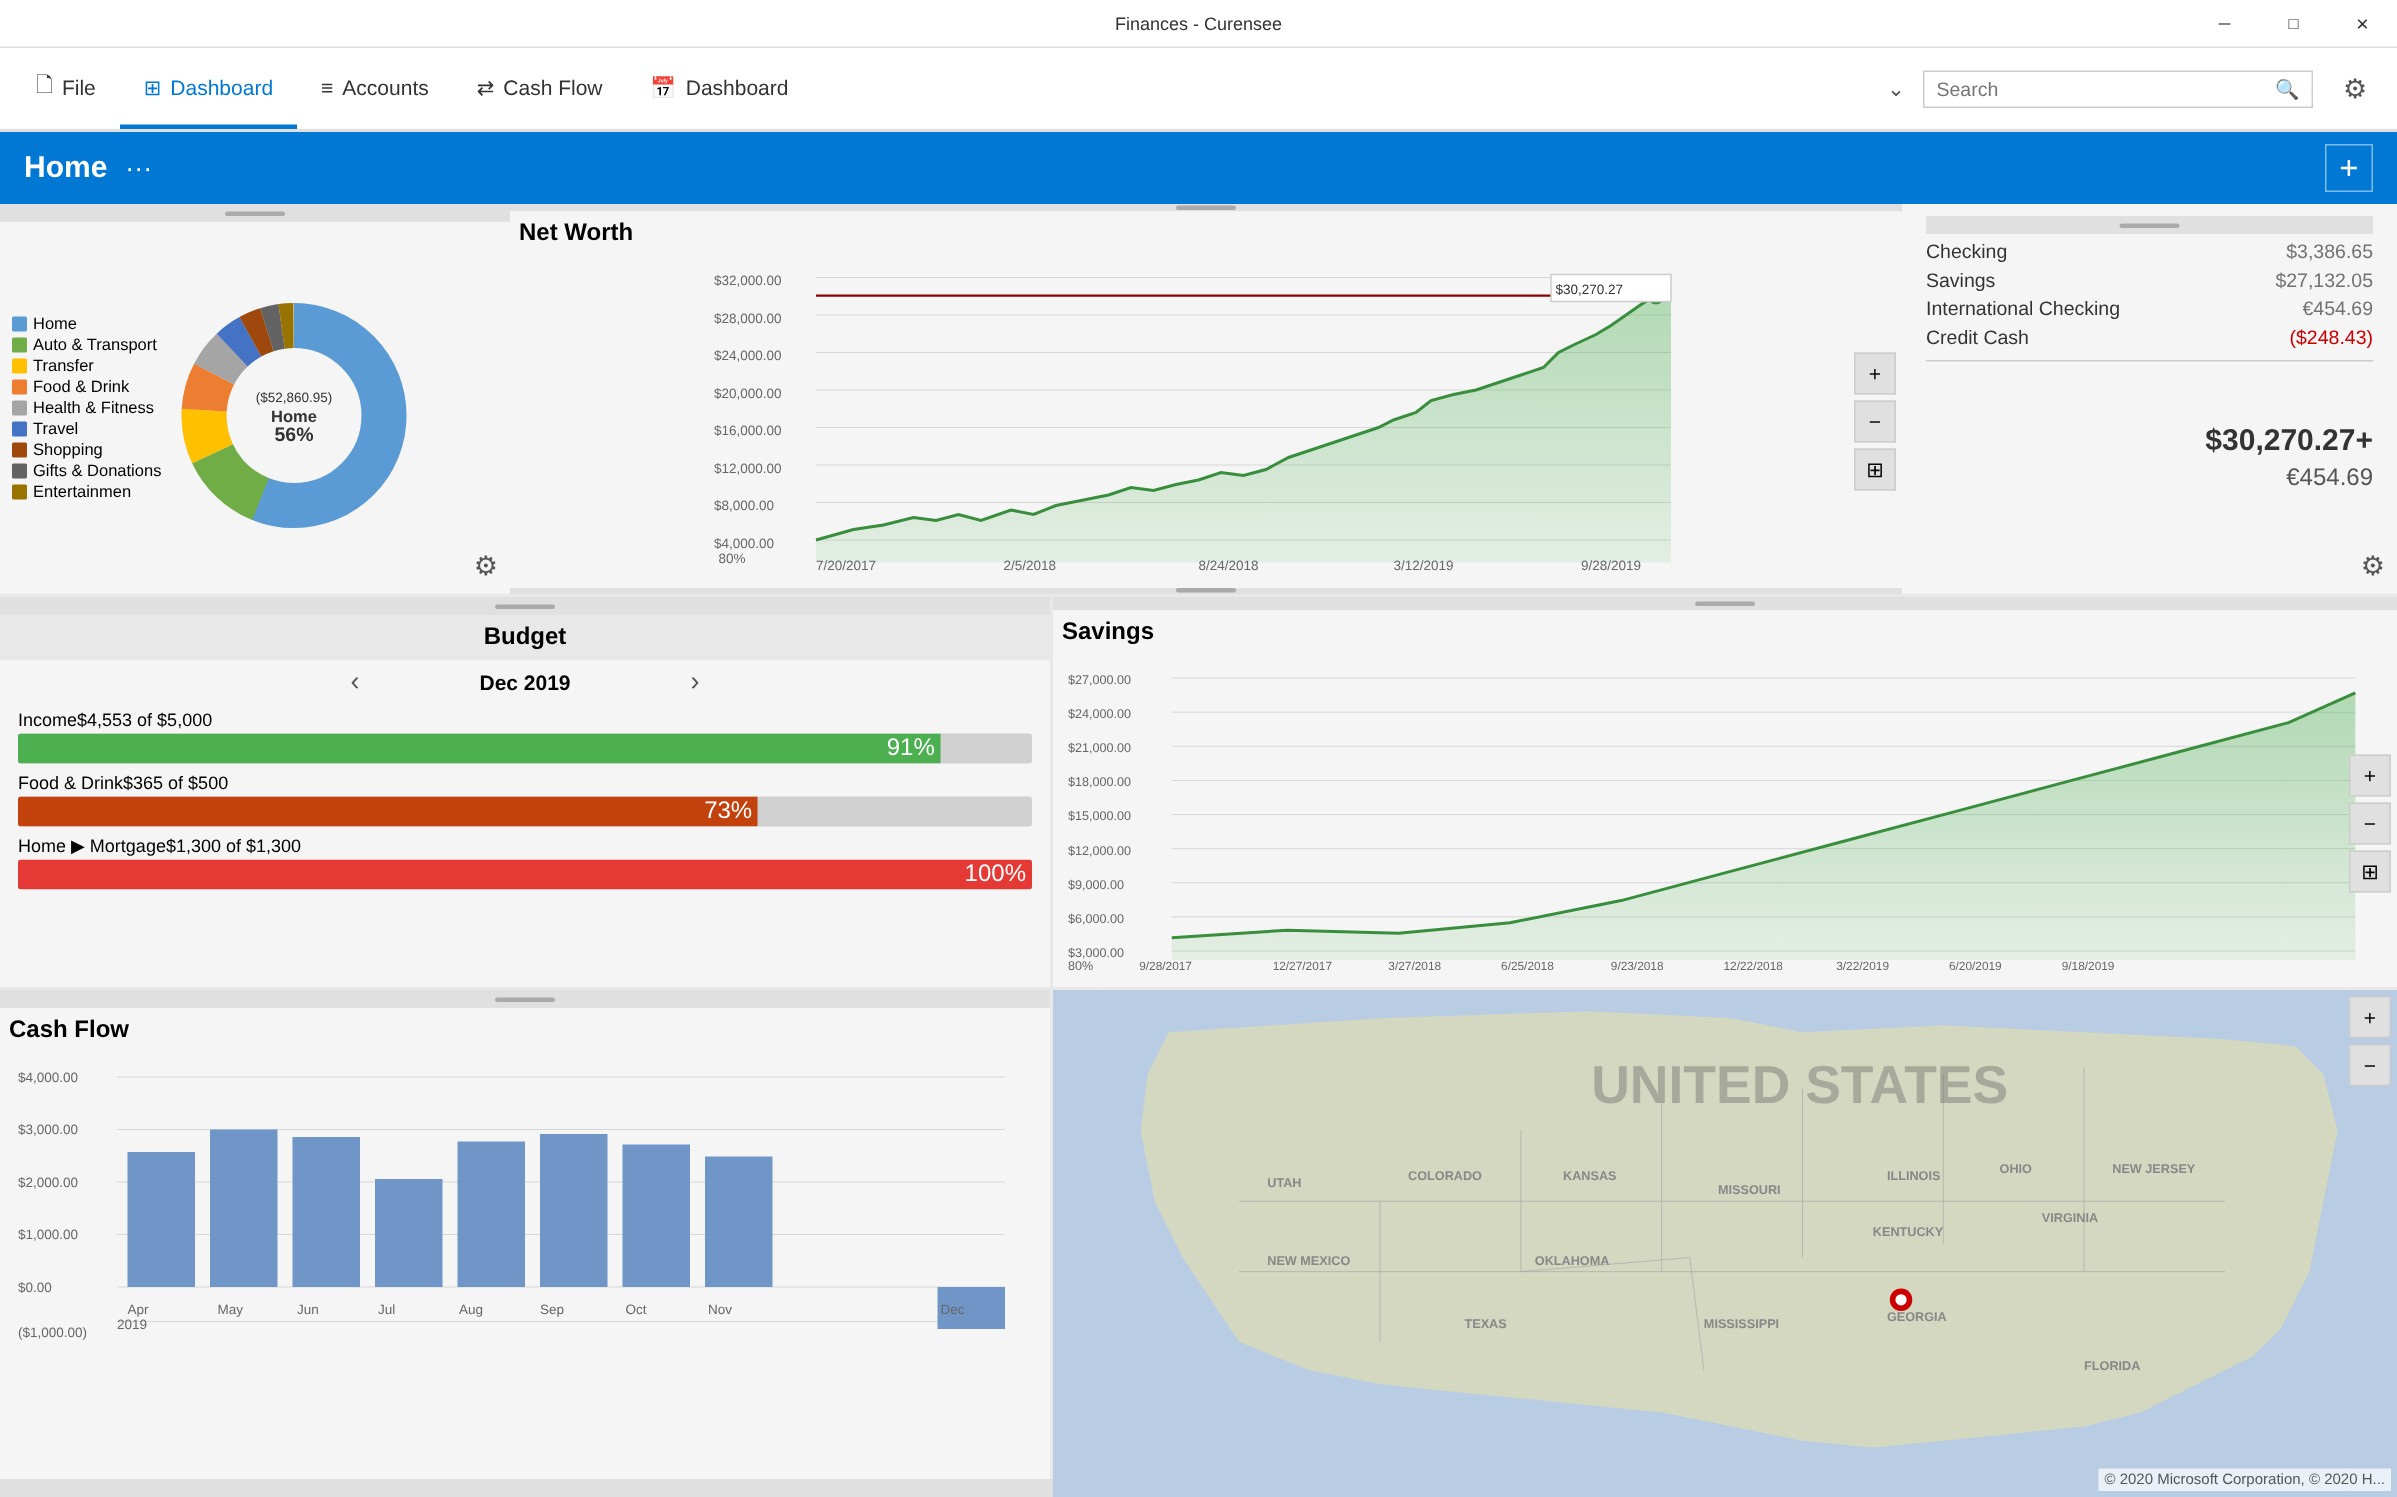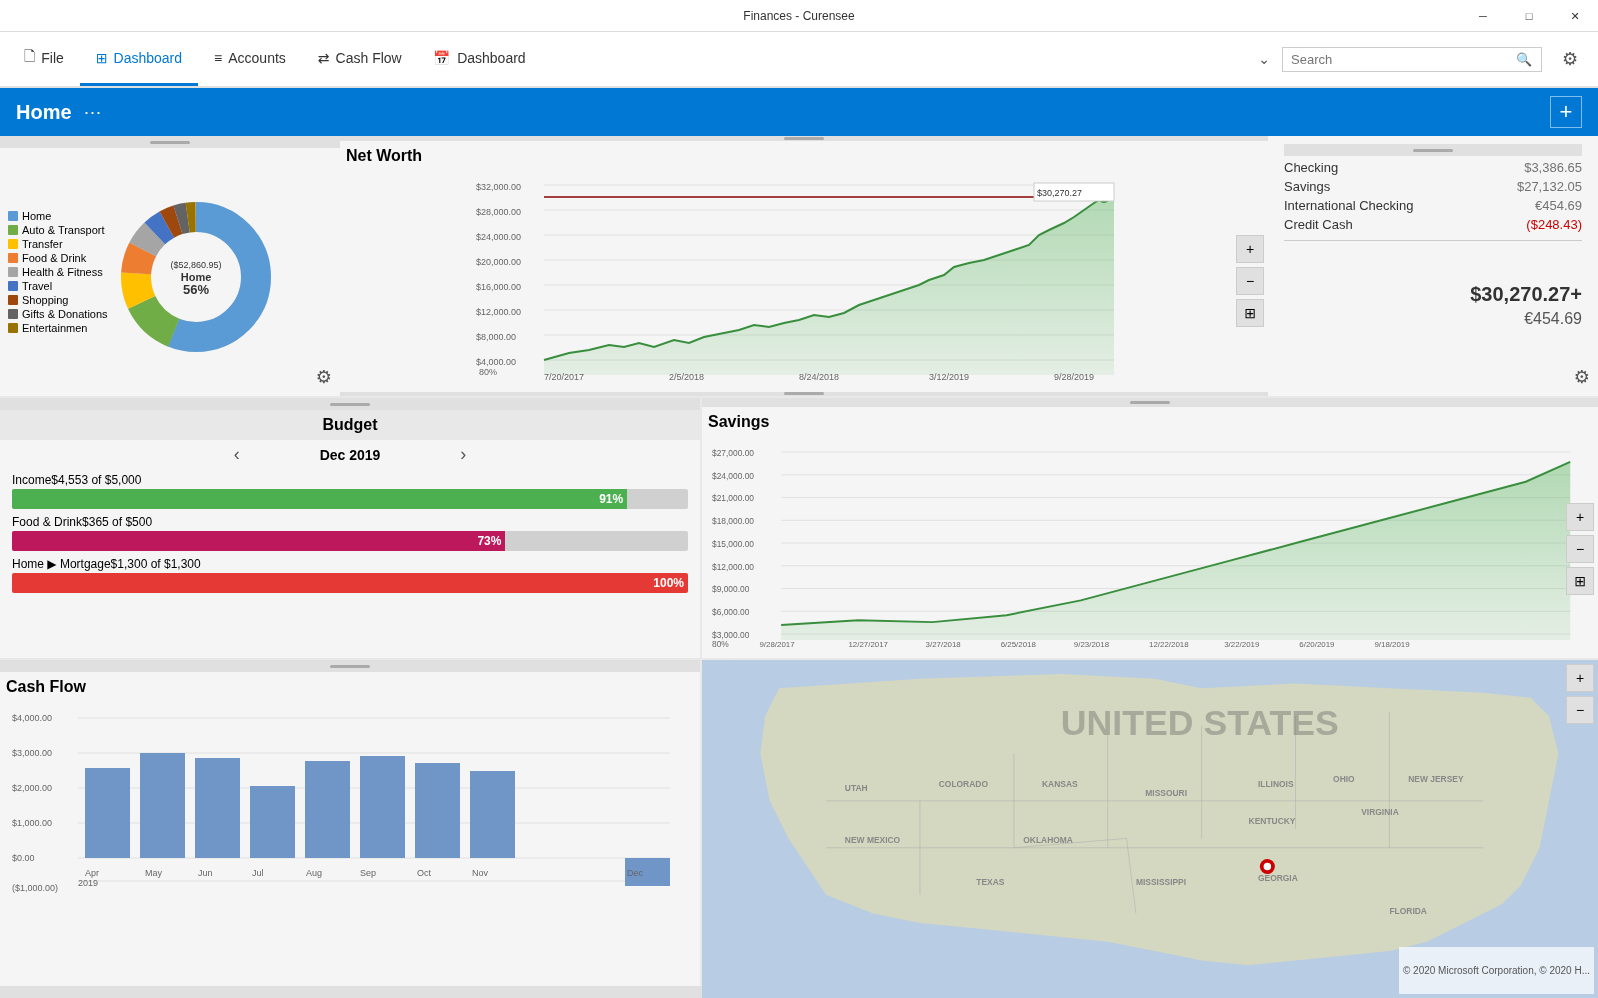--- a/index.html
+++ b/index.html
@@ -330,26 +330,26 @@
       border-radius: 2px;
       overflow: hidden;
       position: relative;
     }
     .progress-bar-fill {
       height: 100%;
       display: flex;
       align-items: center;
       justify-content: flex-end;
       padding-right: 4px;
-      font-size: 12px;
+      font-size: 16px;
       color: #fff;
-      font-weight: 700;
+      font-weight: 400;
     }
     .progress-green { background: #4caf50; }
-    .progress-light-green { background: #be185d; }
+    .progress-light-green { background: #c2410c; }
     .progress-red { background: #e53935; }
 
     
     .savings-panel {
       flex: 1;
       background: #f5f5f5;
       display: flex;
       flex-direction: column;
     }
 
@@ -816,17 +816,17 @@
 
         <text x="350" y="80" font-size="38" fill="rgba(100,100,100,0.4)" font-weight="bold">UNITED STATES</text>
 
         <circle cx="570" cy="220" r="8" fill="#cc0000"></circle>
         <circle cx="570" cy="220" r="4" fill="white"></circle>
       </svg>
       <div style="position:absolute;top:4px;right:4px;display:flex;flex-direction:column;gap:4px;">
         <div class="zoom-btn">+</div>
         <div class="zoom-btn">−</div>
       </div>
-      <div style="position:absolute;bottom:4px;right:4px;font-size:10px;color:#555;background:rgba(255,255,255,0.7);padding:18px 4px;">© 2020 Microsoft Corporation, © 2020 H...</div>
+      <div style="position:absolute;bottom:4px;right:4px;font-size:10px;color:#555;background:rgba(255,255,255,0.7);padding:2px 4px;">© 2020 Microsoft Corporation, © 2020 H...</div>
     </div>
   </div>
 
 </div>
 
 </body></html>

